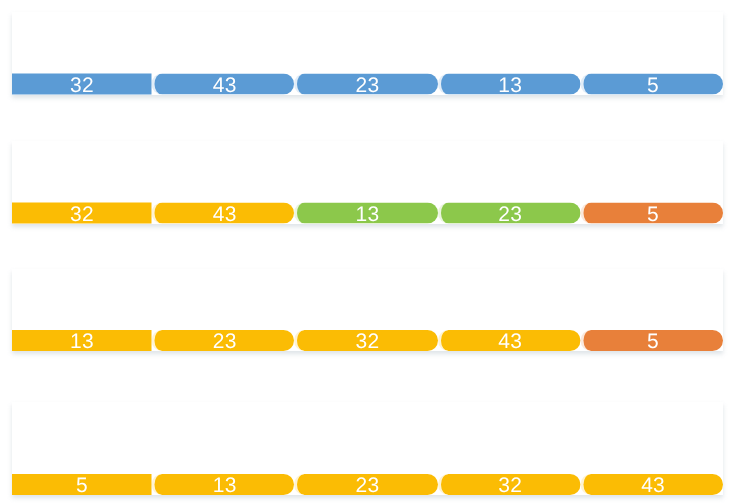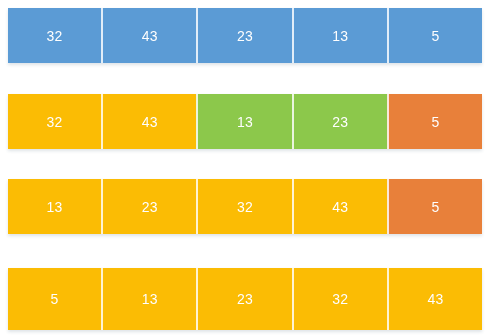--- a/index.html
+++ b/index.html
@@ -20,40 +20,42 @@
     background: #ffffff;
   }
   .row {
     position: absolute;
     left: 8px;
     width: 474px;
     height: 55px;
     display: flex;
     flex-direction: row;
     box-shadow: 0 2px 3px rgba(150,165,180,0.30);
+    align-items: flex-end;
   }
   .row-0 { top: 8px; }
   .row-1 { top: 94px; }
   .row-2 { top: 179px; }
   .row-3 { top: 268px; height: 62px; }
 
   .cell {
     flex: 1 1 0;
     position: relative;
     display: flex;
     align-items: center;
     justify-content: center;
     color: #ffffff;
     font-size: 14px;
     line-height: 1;
     letter-spacing: 0.2px;
     box-sizing: border-box;
   }
   .cell + .cell {
     border-left: 2px solid rgba(255,255,255,0.82);
+    border-radius: 27px;
   }
   .cell-label {
     display: block;
     text-shadow: 0 0 1px rgba(0,0,0,0.04);
   }
 </style>
 </head>
 <body>
 
 <div id="stage">

